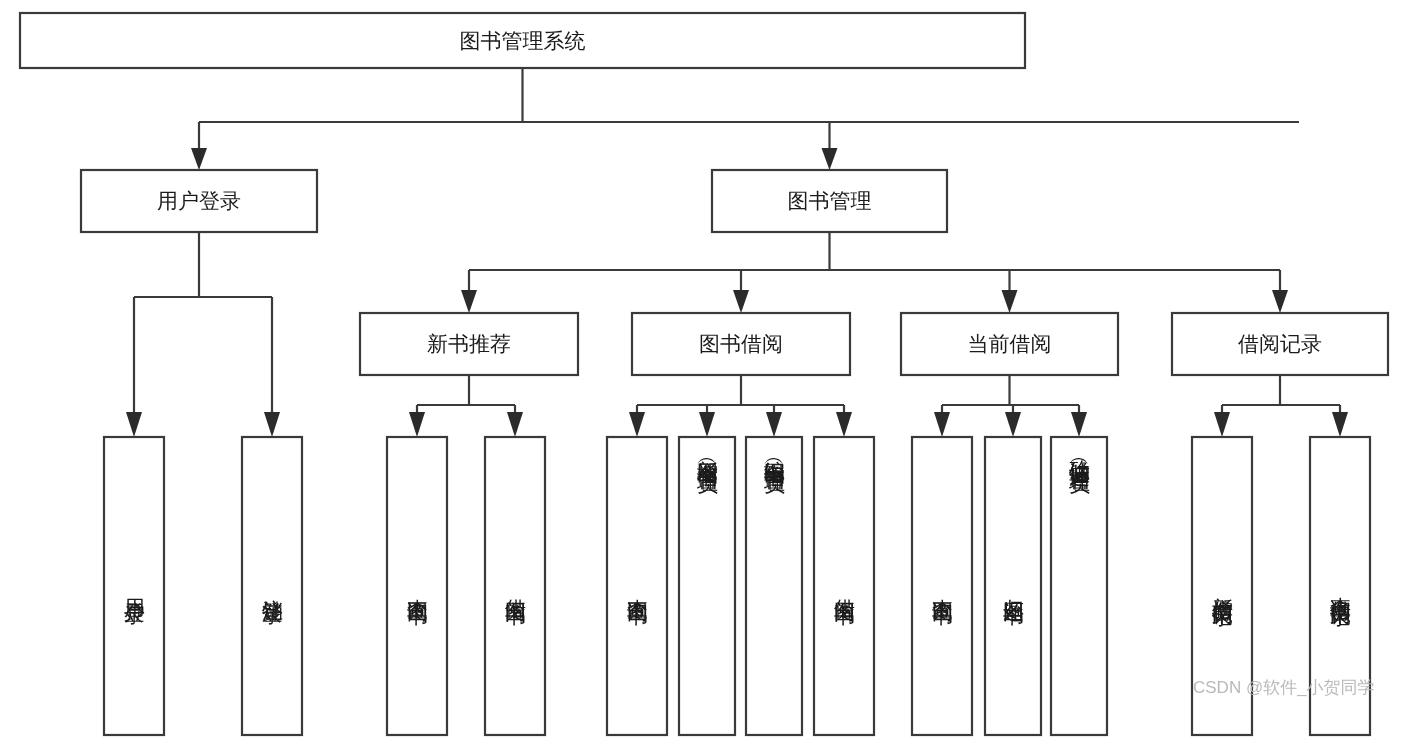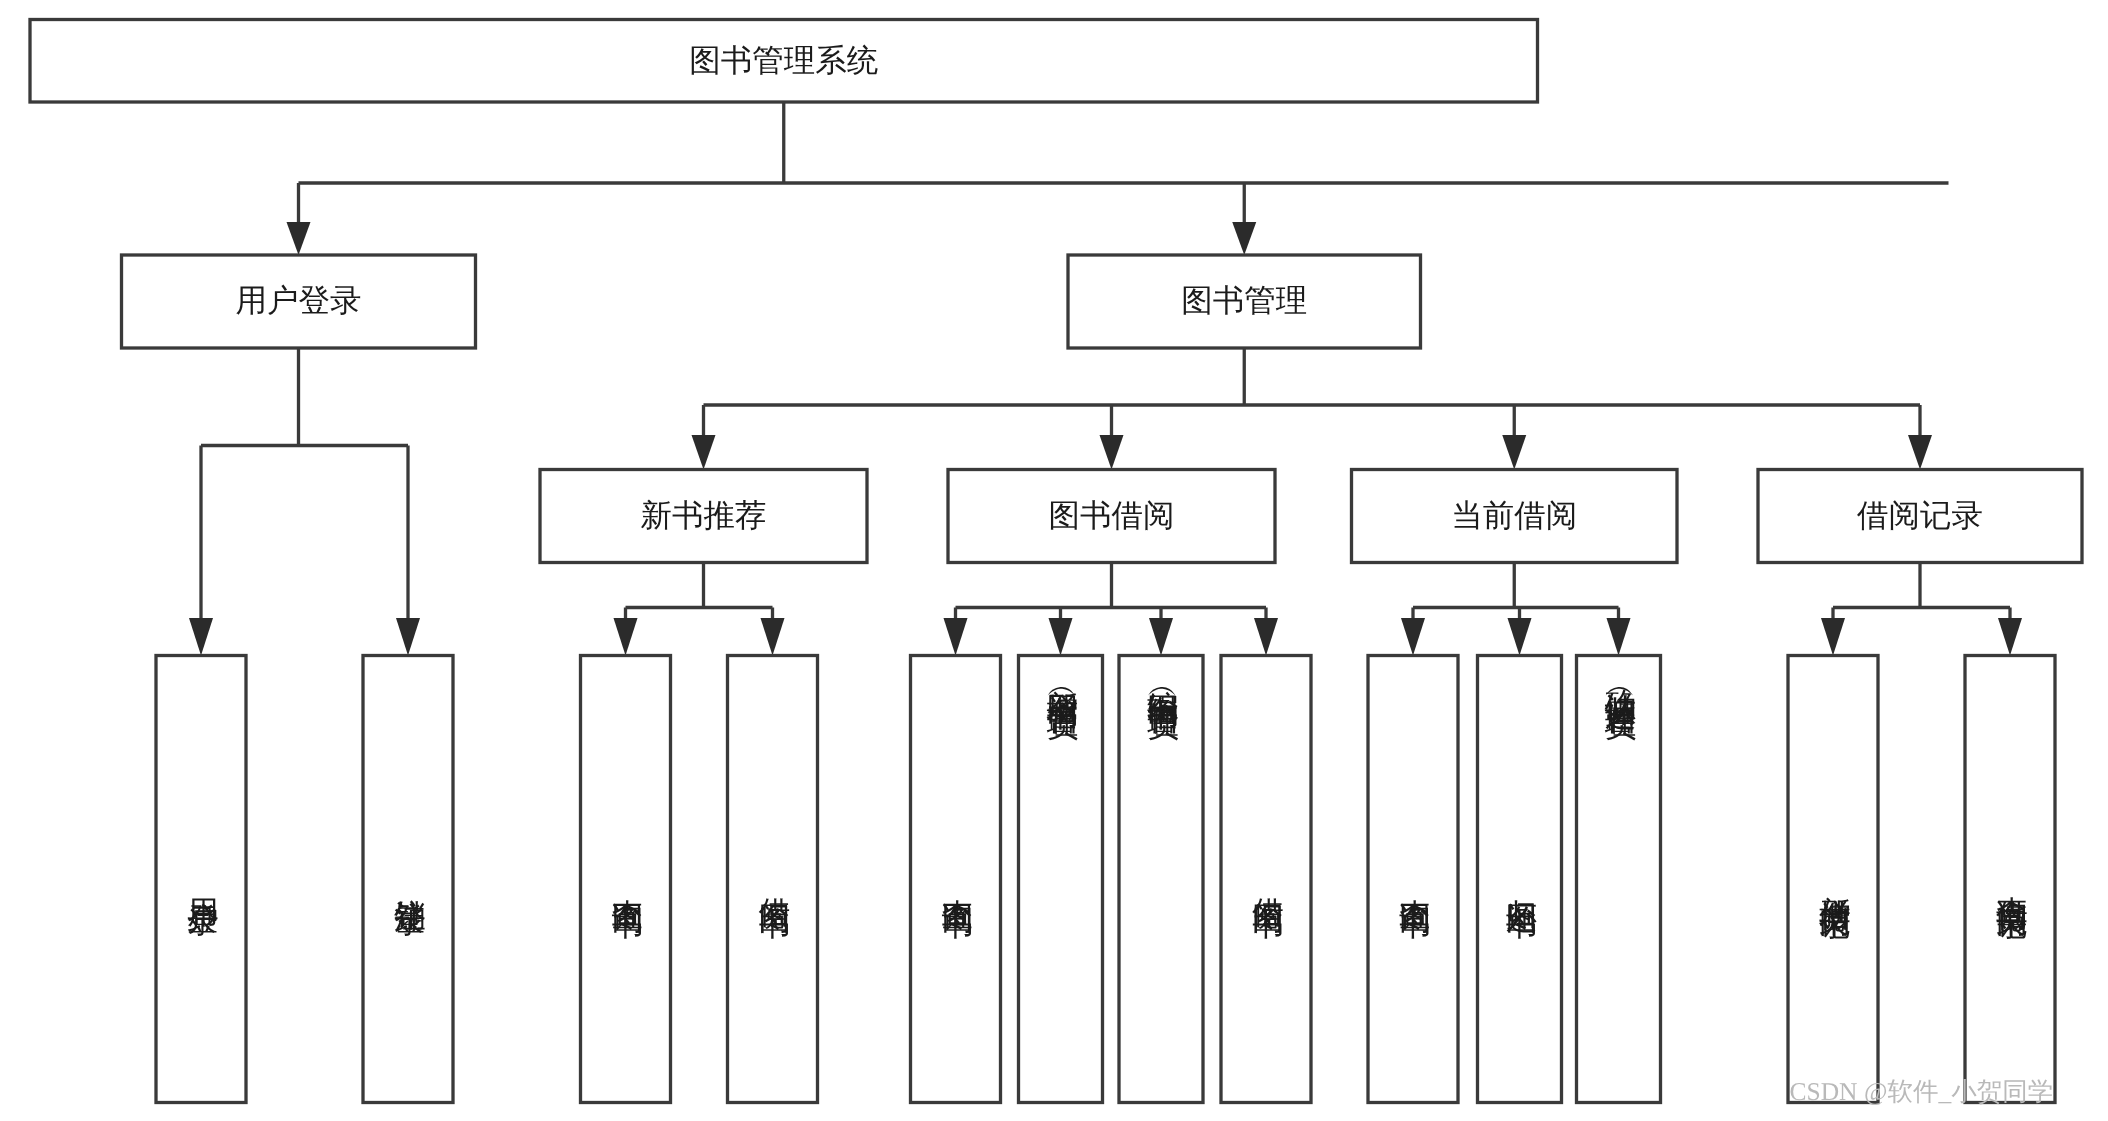--- a/index.html
+++ b/index.html
@@ -252,15 +252,15 @@
   </div>
 
   <div class="vert-label-wrap" style="left:1192px; top:437px; width:60px; height:298px;">
     <span class="vert-label">新增借阅记录</span>
   </div>
 
   <div class="vert-label-wrap" style="left:1310px; top:437px; width:60px; height:298px;">
     <span class="vert-label">查询借阅记录</span>
   </div>
 
-  <div class="watermark" style="left:1193px; top:716px;font-family:Liberation Serif, serif;">CSDN @软件_小贺同学</div>
+  <div class="watermark" style="left:1193px; top:676px;">CSDN @软件_小贺同学</div>
 
 </div>
 
 </body></html>

